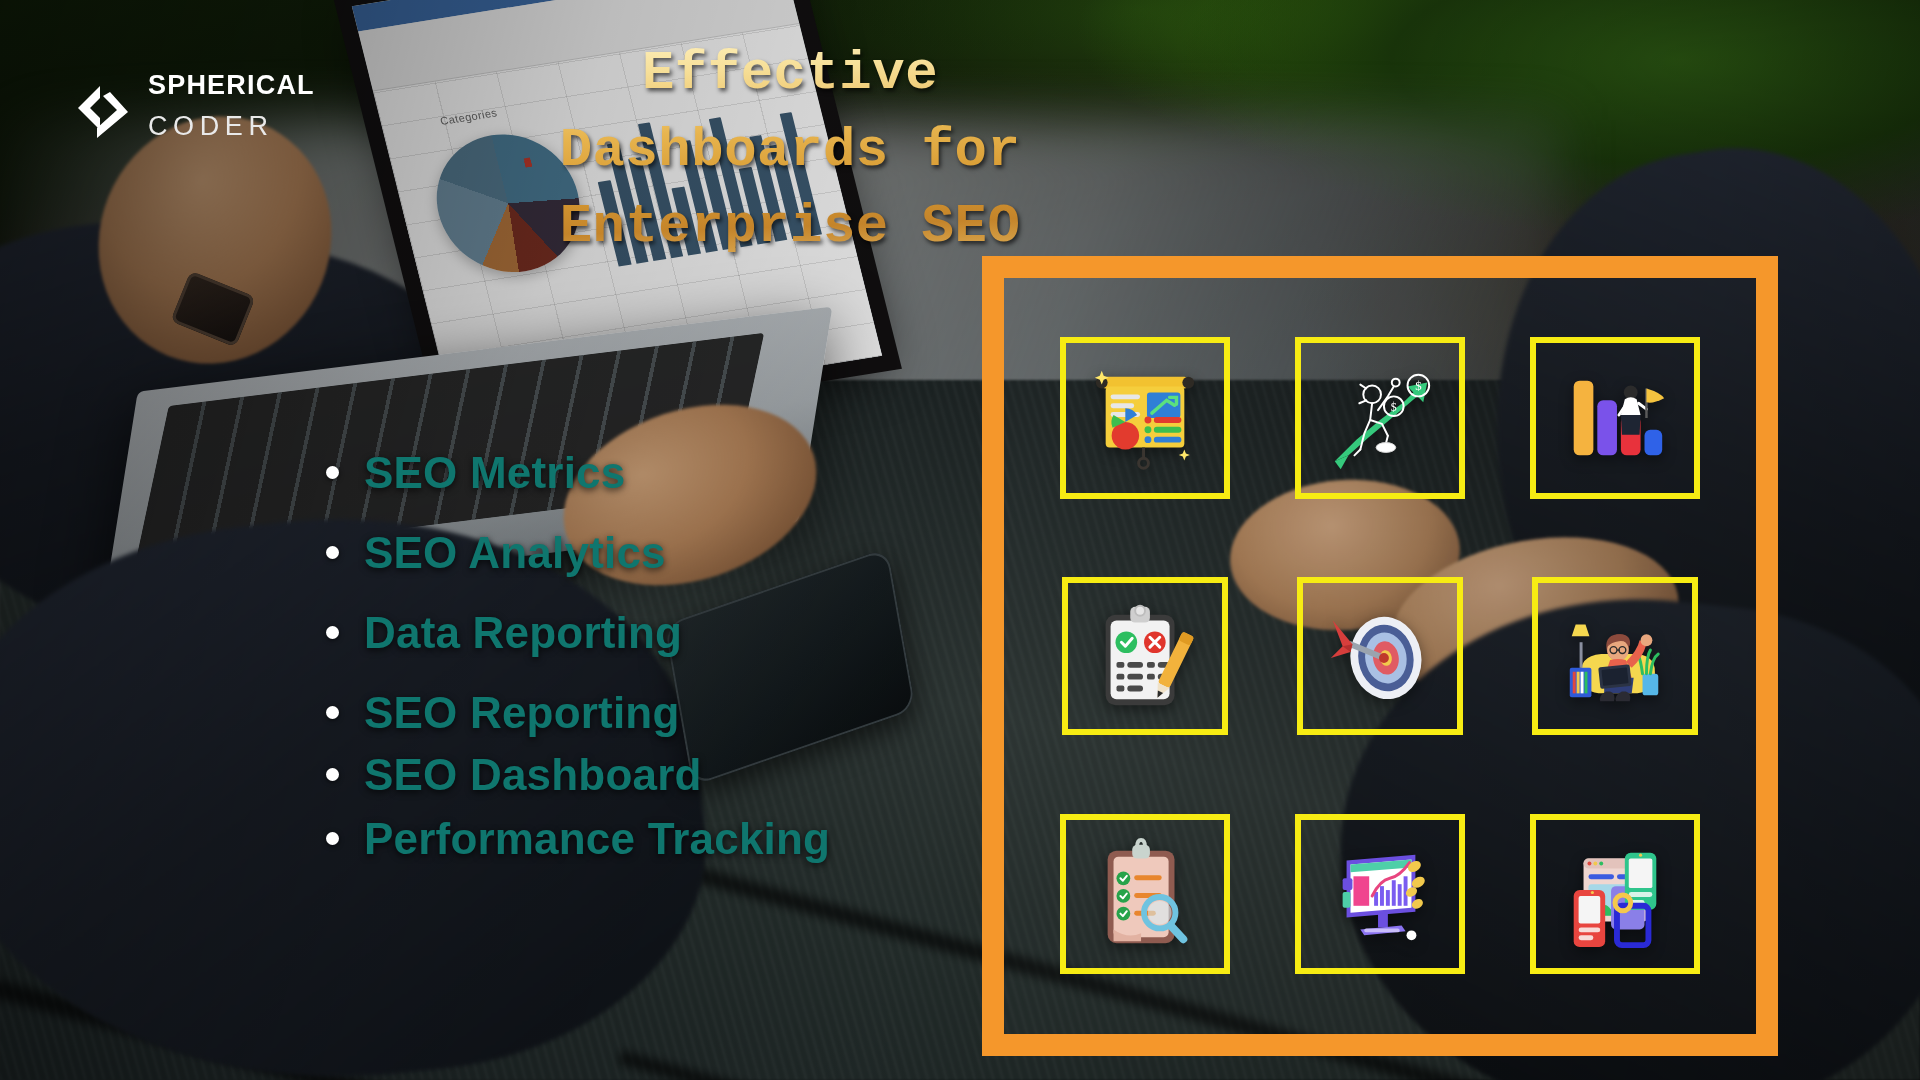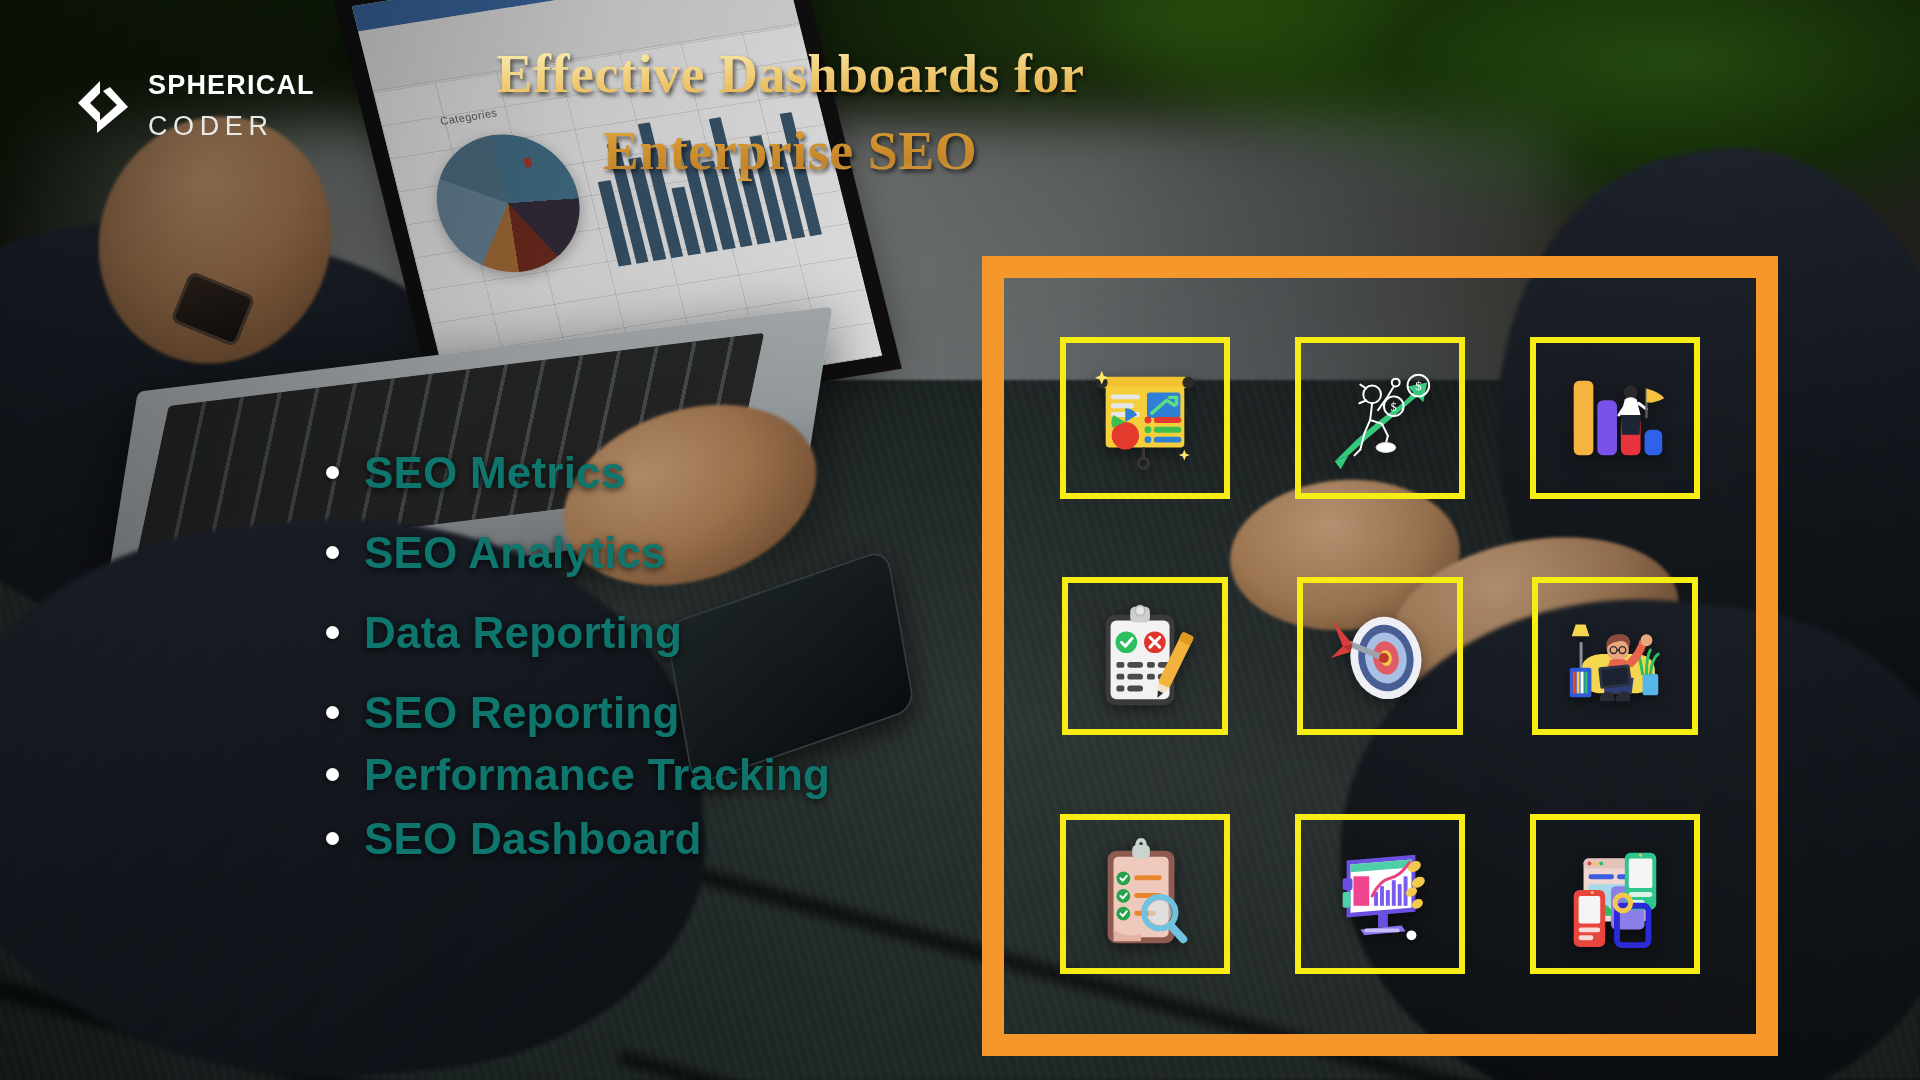--- a/index.html
+++ b/index.html
@@ -139,37 +139,37 @@
     transform: rotate(22deg); box-shadow: inset 0 0 0 3px #5a483a;
   }
 
   .photo-veil {
     position:absolute; inset:0;
     background:
       linear-gradient(105deg, rgba(0,0,0,0.50) 0%, rgba(0,0,0,0.22) 28%, rgba(0,0,0,0.10) 52%, rgba(0,0,0,0.26) 80%, rgba(0,0,0,0.46) 100%);
   }
 
   
-  .logo { position:absolute; left:70px; top:72px; display:flex; align-items:center; gap:14px; }
+  .logo { position:absolute; left:70px; top:72px; display:flex; align-items:flex-end; gap:14px; }
   .logo-mark { width:64px; height:58px; flex:none; }
   .logo-words { line-height:1; }
   .logo-top {
     font-size: 27px; font-weight: 700; color: #ffffff;
     letter-spacing: 1.2px;
   }
   .logo-bottom {
     font-size: 27px; font-weight: 300; color: #e9e9e9;
     letter-spacing: 5.6px; margin-top: 14px;
   }
 
   
   .title {
     position: absolute; left: 480px; top: 36px; width: 620px;
     text-align: center;
-    font-family: Liberation Serif, serif;
+    font-family: Liberation Mono, monospace;
     font-weight: 700;
     font-size: 54px;
     line-height: 1.42;
     letter-spacing: 0.5px;
     background: linear-gradient(178deg, #fff3c4 0%, #f7e09a 16%, #e7b44e 42%, #d79a32 62%, #c4842a 80%, #e9bf68 100%);
     -webkit-background-clip: text;
     background-clip: text;
     color: transparent;
     -webkit-text-fill-color: transparent;
     filter: drop-shadow(2px 3px 2px rgba(0,0,0,0.62));
@@ -305,22 +305,22 @@
   <h1 class="title">
     <span>Effective Dashboards for</span>
     <span>Enterprise SEO</span>
   </h1>
 
   <ul class="bullets">
     <li>SEO Metrics</li>
     <li>SEO Analytics</li>
     <li>Data Reporting</li>
     <li>SEO Reporting</li>
+    <li>SEO Dashboard</li>
     <li>Performance Tracking</li>
-    <li>SEO Dashboard</li>
   </ul>
 
   <div class="panel">
     <div class="grid">
 
       <div class="cell r1">
         <div class="frame">
           <svg viewBox="0 0 120 120">
             <rect x="14" y="18" width="92" height="12" rx="6" fill="#F2C230"></rect>
             <circle cx="16" cy="24" r="6" fill="#2e2a24"></circle>

